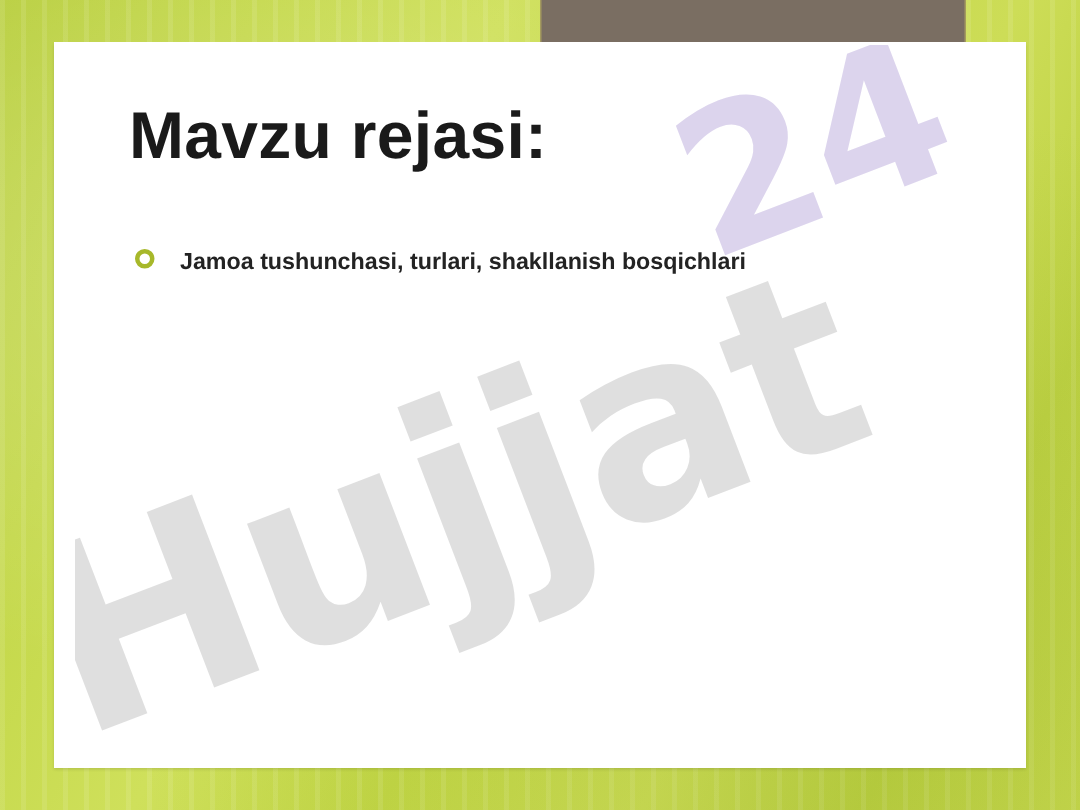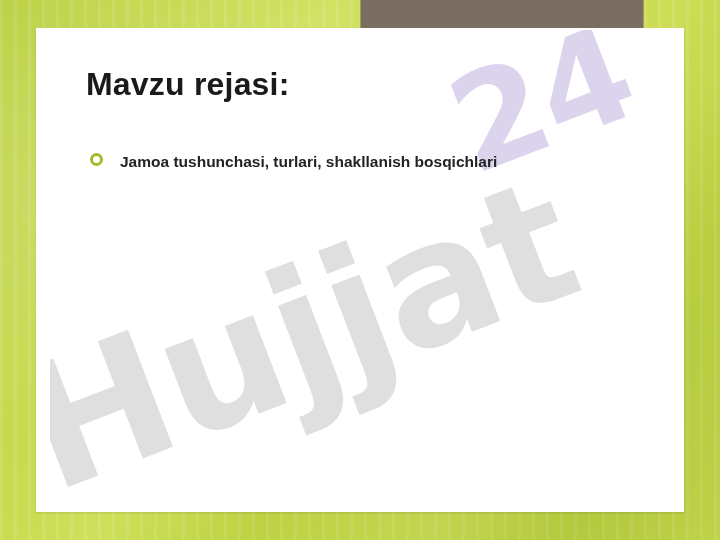--- a/index.html
+++ b/index.html
@@ -104,21 +104,21 @@
     position: absolute;
     left: 36px;
     top: 28px;
     width: 648px;
     height: 484px;
     box-sizing: border-box;
     padding: 22px 30px 20px 14px;
   }
 
   .title {
-    font-size: 32px;
+    font-size: 44px;
     font-weight: bold;
     color: #1a1a1a;
     margin: 16px 0 0 36px;
     letter-spacing: 0.2px;
   }
 
   .bullets {
     list-style: none;
     margin: 44px 0 0 0;
     padding: 0 24px 0 40px;

